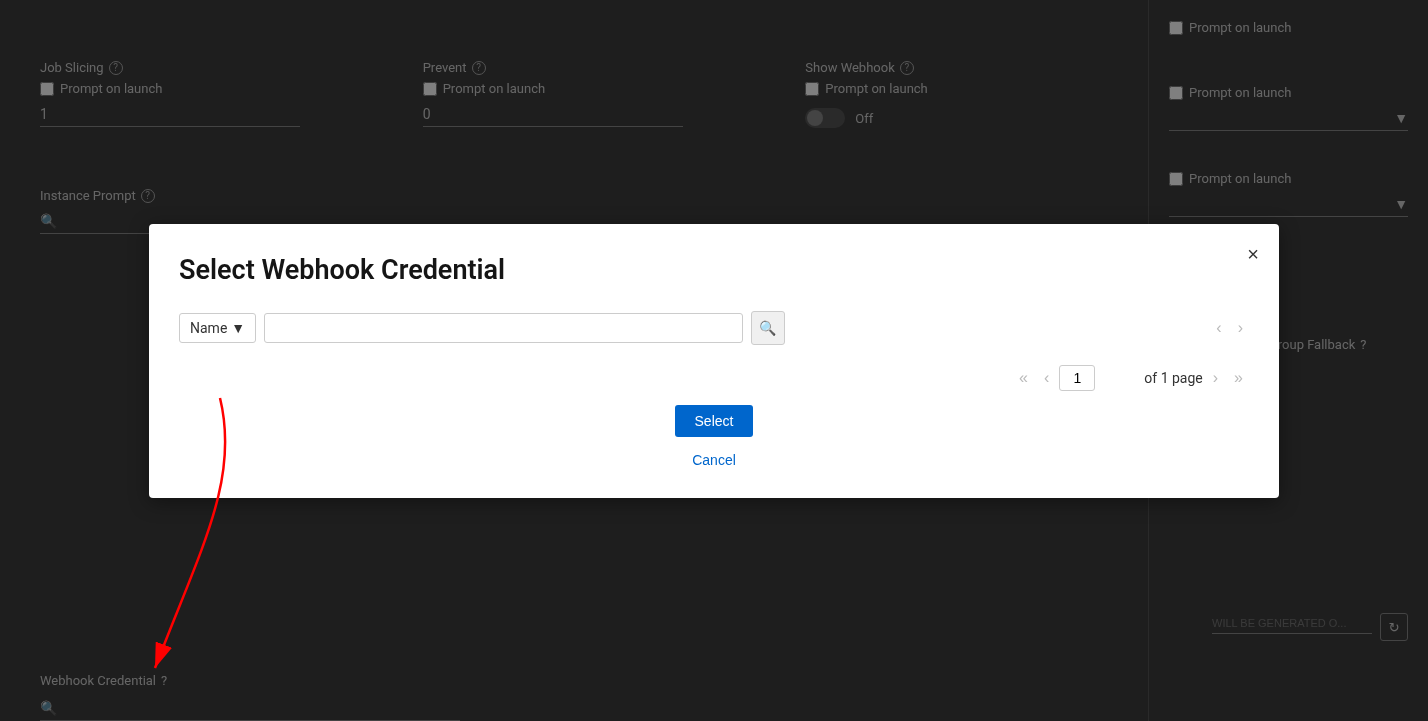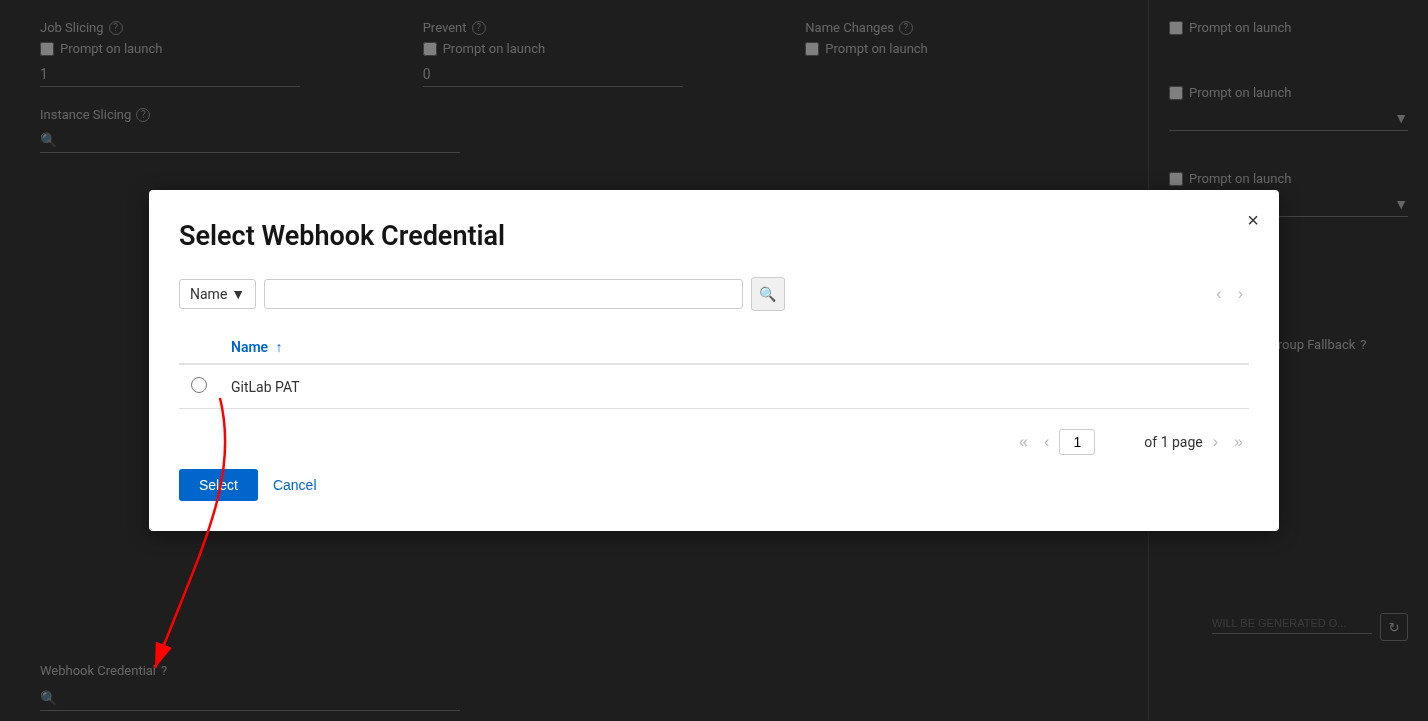--- a/index.html
+++ b/index.html
@@ -34,20 +34,21 @@
       flex-direction: column;
       gap: 6px;
     }
 
     .bg-label {
       color: #ccc;
       font-size: 13px;
       display: flex;
       align-items: center;
       gap: 5px;
+      margin-top: 40px;
     }
 
     .bg-label .help-icon {
       width: 14px; height: 14px;
       border: 1px solid #aaa;
       border-radius: 50%;
       display: inline-flex;
       align-items: center;
       justify-content: center;
       font-size: 10px;
@@ -376,20 +377,21 @@
       color: #333;
       margin-left: 45px;
     }
 
     
     .modal-footer {
       display: flex;
       align-items: center;
       gap: 15px;
       margin-top: 14px;
+      flex-direction: column;
     }
 
     .btn-select {
       background: #0066cc;
       color: #fff;
       border: none;
       border-radius: 3px;
       padding: 8px 20px;
       font-size: 14px;
       cursor: pointer;
@@ -440,40 +442,46 @@
         <span class="help-icon">?</span>
       </div>
       <div class="prompt-checkbox">
         <input type="checkbox" style="">
         <span>Prompt on launch</span>
       </div>
       <div class="bg-input">0</div>
     </div>
     <div class="bg-field" style="flex: 1;">
       <div class="bg-label">
-        <span>Name Changes</span>
+        <span>Show Webhook</span>
         <span class="help-icon">?</span>
       </div>
       <div class="prompt-checkbox">
         <input type="checkbox" style="">
         <span>Prompt on launch</span>
+      </div>
+      <div class="toggle-container" style="margin-top:6px;">
+        <div class="toggle-switch">
+          <div class="toggle-knob"></div>
+        </div>
+        <span class="toggle-label">Off</span>
       </div>
     </div>
     <div class="bg-field" style="width:200px; align-items:flex-end;">
       <div class="prompt-checkbox" style="margin-top:20px;">
         <input type="checkbox" style="">
         <span>Prompt on launch</span>
       </div>
     </div>
   </div>
 
   <div class="bg-row" style="margin-bottom: 20px; align-items:flex-start;">
     <div class="bg-field" style="flex: 3;">
       <div class="bg-label">
-        <span>Instance Slicing</span>
+        <span>Instance Prompt</span>
         <span class="help-icon">?</span>
       </div>
       <div class="bg-search-field">
         <span class="search-icon-bg">🔍</span>
       </div>
     </div>
     <div style="width:200px; display:flex; align-items:flex-end; justify-content:flex-end;">
       <div class="prompt-checkbox" style="margin-top:10px;">
         <input type="checkbox" style="">
         <span>Prompt on launch</span>
@@ -515,21 +523,21 @@
       <span>Prevent Instance Group Fallback</span>
       <span class="help-icon">?</span>
     </div>
   </div>
   <div class="webhook-key-row">
     <input class="webhook-key-input" type="text" readonly="" placeholder="WILL BE GENERATED O..." style="">
     <button class="refresh-btn">↻</button>
   </div>
 </div>
 
-<div class="bg-bottom" style="bottom:10px; left:40px; position:absolute;">
+<div class="bg-bottom" style="bottom:0; left:40px; position:absolute;">
   <div class="webhook-cred-label">
     <span>Webhook Credential</span>
     <span class="help-icon">?</span>
   </div>
   <div class="webhook-cred-search">
     <span style="color:#aaa;">🔍</span>
   </div>
 </div>
 
 <div class="modal-overlay">
@@ -546,41 +554,20 @@
       <button class="search-btn">
         <span>🔍</span>
       </button>
 
       <div style="flex:1; display:flex; justify-content:flex-end; align-items:center; gap:4px;">
         <button class="pag-btn" disabled="">‹</button>
         <button class="pag-btn" disabled="">›</button>
       </div>
     </div>
 
-    <table class="modal-table">
-      <thead>
-        <tr>
-          <th class="radio-cell"></th>
-          <th>
-            <span>Name</span>
-            <span class="sort-icon">↑</span>
-          </th>
-        </tr>
-      </thead>
-      <tbody id="table-body">
-        <tr class="table-row">
-          <td class="radio-cell">
-            <input type="radio" name="credential-select" style="">
-          </td>
-          <td>
-            <span>GitLab PAT</span>
-          </td>
-        </tr>
-      </tbody>
-    </table>
 
     <div class="pagination-bottom">
       <button class="pag-btn" disabled="">«</button>
       <button class="pag-btn" disabled="">‹</button>
       <input class="page-input" type="text" value="1" style="">
       <span class="page-info">of 1 page</span>
       <button class="pag-btn" disabled="">›</button>
       <button class="pag-btn" disabled="">»</button>
     </div>
 

